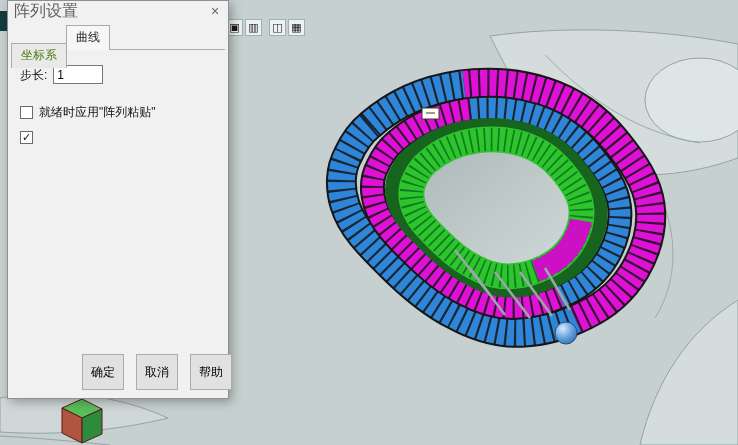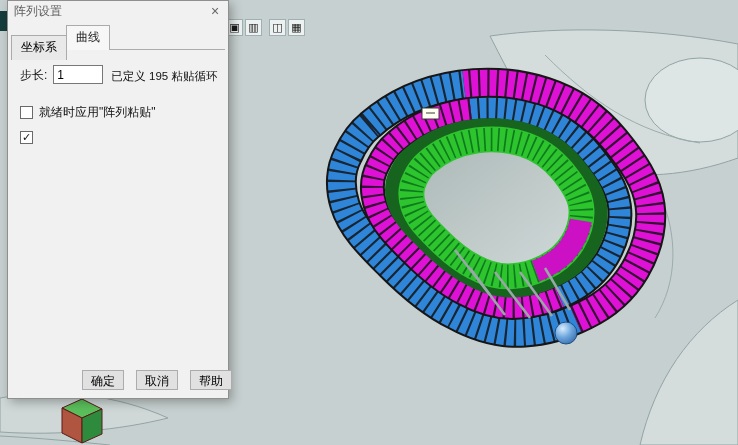--- a/index.html
+++ b/index.html
@@ -19,46 +19,46 @@
   }
   .tbtn.group-gap{margin-left:5px;}
   
   .dialog{
     position:absolute;left:7px;top:0;width:222px;height:399px;
     background:#f1f1f1;border:1px solid #8f8f8f;box-sizing:border-box;
     box-shadow:3px 3px 10px rgba(0,0,0,.30);
     font-size:12px;color:#111;
   }
   .titlebar{height:21px;display:flex;align-items:center;padding:0 4px 0 6px;}
-  .titlebar .title{flex:1;color:#5f5f5f;font-size:12px;}
+  .titlebar .title{flex:1;color:#5f5f5f;font-size:16px;}
   .titlebar .close{width:18px;height:16px;text-align:center;line-height:15px;color:#666;font-size:14px;}
   .tabs{display:flex;margin:3px 0 0 3px;position:relative;z-index:2;}
   .tab{
     padding:3px 9px 2px 9px;border:1px solid #ababab;border-bottom:none;
     background:#e9e9e9;margin-right:-1px;font-size:12px;color:#222;
   }
   .tab.active{background:#f7f7f7;padding-bottom:4px;position:relative;top:0;}
-  .tab.inactive{position:relative;top:10px;padding-bottom:2px;color:#000000;}
+  .tab.inactive{position:relative;top:18px;padding-bottom:2px;color:#4d7c0f;}
   .tabline{border-top:1px solid #ababab;margin:0 3px;position:relative;top:-1px;}
   .row-step{display:flex;align-items:flex-end;margin:14px 0 0 12px;white-space:nowrap;}
   .row-step label{margin-right:6px;}
   .step-input{
     width:42px;height:17px;border:1px solid #777;background:#fff;
     font-size:12px;padding:0 3px;margin-right:8px;font-family:inherit;
   }
   .step-suffix{font-size:11.5px;color:#111;}
   .chk{display:flex;align-items:center;margin:20px 0 0 12px;}
   .chk + .chk{margin-top:10px;}
   .chk .box{
     width:13px;height:13px;box-sizing:border-box;border:1px solid #6a6a6a;background:#fff;
     margin-right:6px;font-size:11px;line-height:11px;text-align:center;color:#111;flex:0 0 auto;
   }
   .dlg-buttons{position:absolute;bottom:8px;left:74px;display:flex;gap:12px;}
   .btn{
-    width:42px;height:20px;background:#e1e1e1;border:1px solid #acacac;
+    width:42px;height:36px;background:#e1e1e1;border:1px solid #acacac;
     font-size:12px;text-align:center;line-height:18px;box-sizing:border-box;
   }
 </style>
 </head>
 <body>
 
 <svg id="viewport" viewBox="0 0 738 445" xmlns="http://www.w3.org/2000/svg">
   <defs>
     <path id="loopO" pathLength="1000" d="M370,125 C395,103 425,90 460,85 C490,81 520,84 545,92 C573,101 596,117 615,140 C633,162 647,182 650,205 C653,228 646,251 635,270 C622,292 606,305 585,315 C567,324 546,331 525,332 C501,334 477,327 455,315 C431,303 409,284 390,265 C371,246 352,228 345,205 C339,186 341,168 348,155 C353,144 360,133 370,125 Z"></path>
     <linearGradient id="holeGrad" x1="0" y1="0" x2="1" y2="1">
@@ -143,21 +143,20 @@
 
   <div class="tabs">
     <span class="tab inactive">坐标系</span>
     <span class="tab active">曲线</span>
   </div>
   <div class="tabline"></div>
 
   <div class="row-step">
     <label>步长:</label>
     <input class="step-input" type="text" value="1" style="">
-    <span class="step-suffix">已定义 195 粘贴循环</span>
   </div>
 
   <div class="chk">
     <span class="box"></span>
     <span>就绪时应用"阵列粘贴"</span>
   </div>
 
   <div class="chk">
     <span class="box">✓</span>
   </div>

